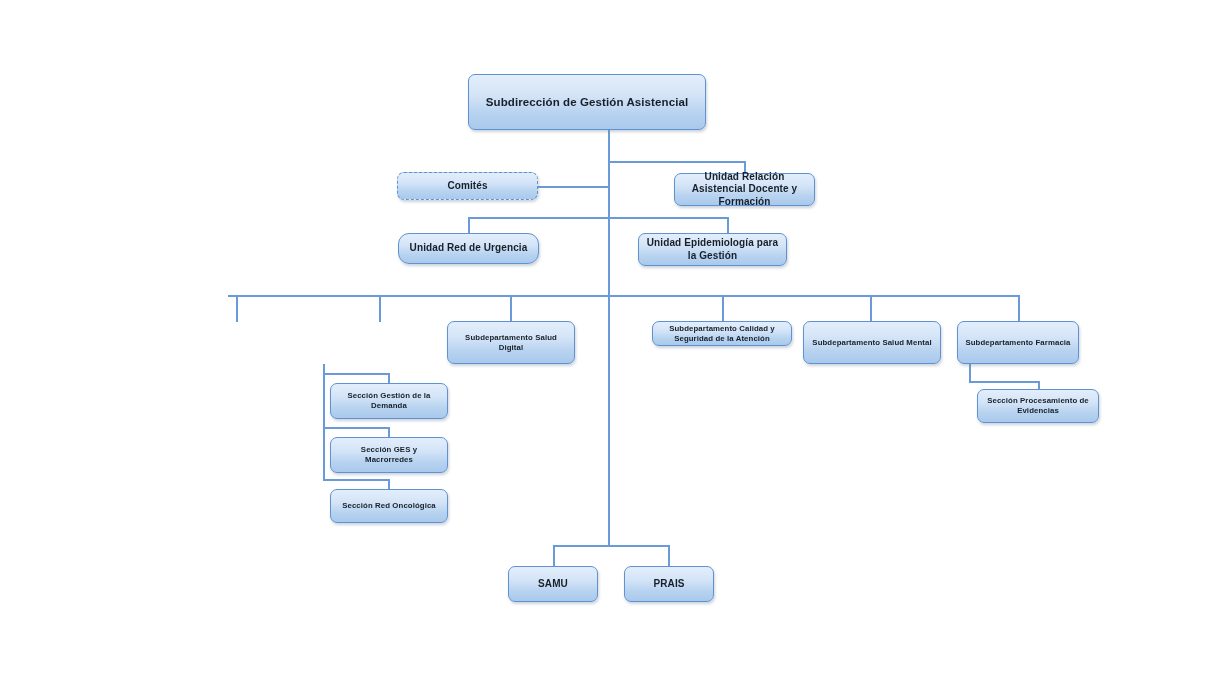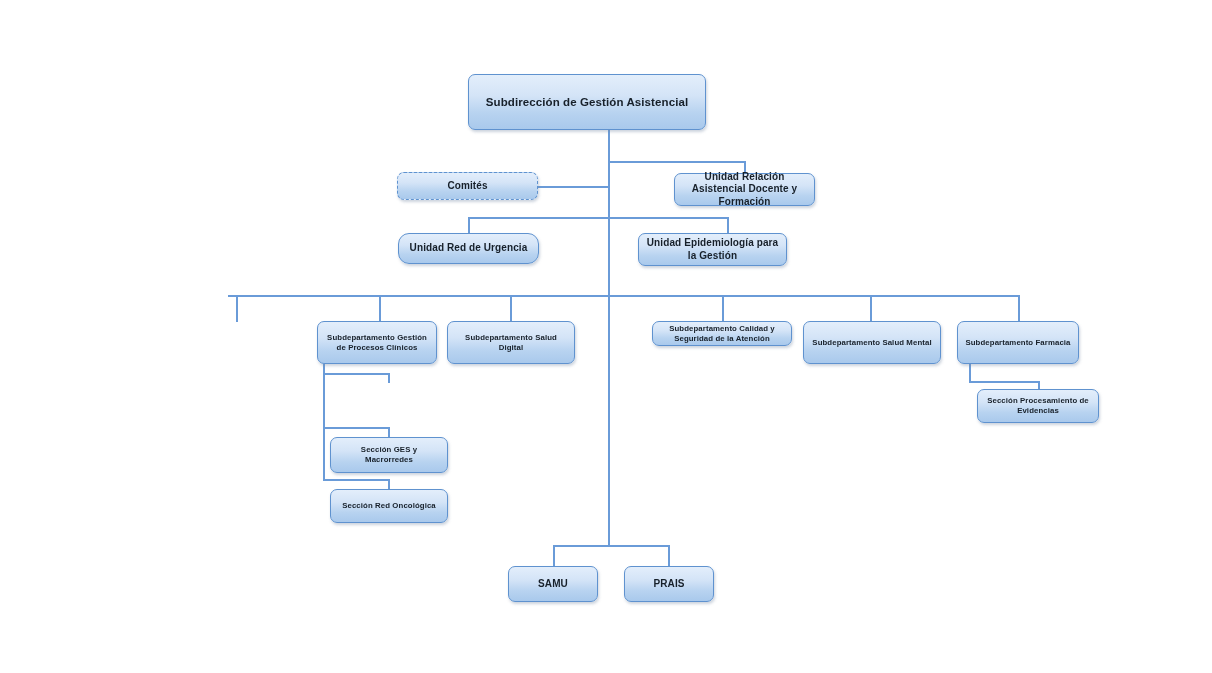--- a/index.html
+++ b/index.html
@@ -108,40 +108,40 @@
 
   <div class="box lvl1" style="left:398px; top:233px; width:141px; height:31px;border-radius:11px;">
     <span class="txt">Unidad Red de Urgencia</span>
   </div>
 
   <div class="box lvl1" style="left:638px; top:233px; width:149px; height:33px;">
     <span class="txt">Unidad Epidemiología para la Gestión</span>
   </div>
 
 
-  <div class="box lvl2" style="left:317px; top:321px; width:120px; height:43px;">
-    <span class="txt">Subdepartamento Gestión de Procesos Clínicos</span>
-  </div>
 
   <div class="box lvl2" style="left:447px; top:321px; width:128px; height:43px;">
     <span class="txt">Subdepartamento Salud Digital</span>
   </div>
 
   <div class="box lvl2" style="left:652px; top:321px; width:140px; height:25px;">
     <span class="txt">Subdepartamento Calidad y Seguridad de la Atención</span>
   </div>
 
   <div class="box lvl2" style="left:803px; top:321px; width:138px; height:43px;">
     <span class="txt">Subdepartamento Salud Mental</span>
   </div>
 
   <div class="box lvl2" style="left:957px; top:321px; width:122px; height:43px;">
     <span class="txt">Subdepartamento Farmacia</span>
   </div>
 
+  <div class="box lvl3" style="left:330px; top:383px; width:118px; height:36px;">
+    <span class="txt">Sección Gestión de la Demanda</span>
+  </div>
 
   <div class="box lvl3" style="left:330px; top:437px; width:118px; height:36px;">
     <span class="txt">Sección GES y Macrorredes</span>
   </div>
 
   <div class="box lvl3" style="left:330px; top:489px; width:118px; height:34px;">
     <span class="txt">Sección Red Oncológica</span>
   </div>
 
   <div class="box lvl3" style="left:977px; top:389px; width:122px; height:34px;">

